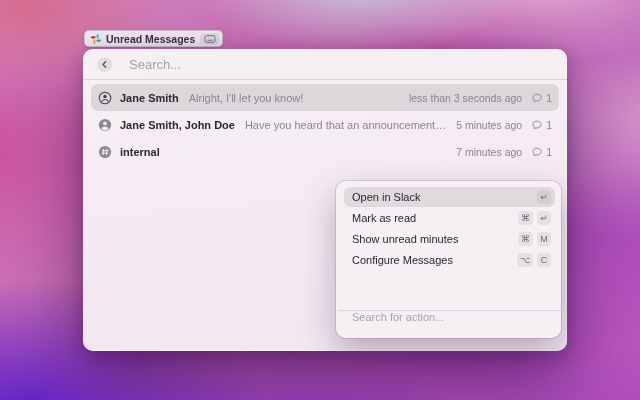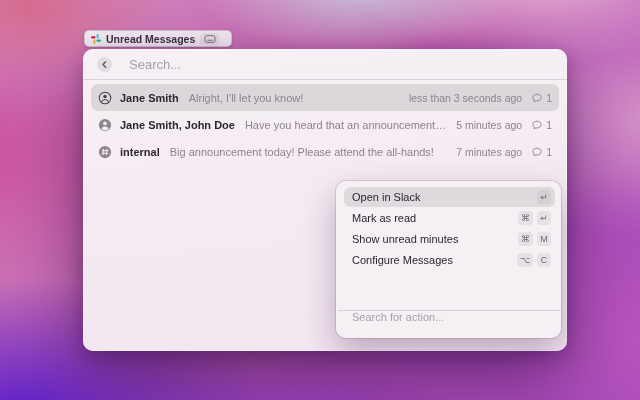--- a/index.html
+++ b/index.html
@@ -23,21 +23,21 @@
       radial-gradient(ellipse 62% 48% at 42% 118%, #7d2fd0 0%, rgba(125,47,208,0) 60%),
       radial-gradient(ellipse 75% 65% at 104% 85%, #bb57bd 0%, rgba(187,87,189,0) 66%),
       radial-gradient(ellipse 55% 50% at 103% 30%, #d795c9 0%, rgba(215,149,201,0) 60%),
       linear-gradient(135deg, #d58fc4 0%, #c45fae 45%, #9a3ec0 100%);
   }
 
   
   .cmd-tag {
     position: absolute; left: 84px; top: 30px; height: 17px;
     display: flex; align-items: center; gap: 5px;
-    padding: 0 12px 0 6px;
+    padding: 0 3px 0 6px;
     background: rgba(246,241,245,0.95);
     border: 1px solid rgba(170,150,170,0.45);
     border-radius: 5px;
     box-shadow: 0 1px 3px rgba(60,20,70,0.25);
     cursor: default;
   }
   .cmd-tag .tag-label { font-size: 10.5px; font-weight: 700; color: #39333e; white-space: nowrap; }
   .tag-hotkey {
     display: flex; align-items: center; justify-content: center;
     width: 19px; height: 12px;
@@ -210,21 +210,20 @@
             <circle cx="8" cy="8" r="7" fill="#8d8591"></circle>
             <g stroke="#f4eef3" stroke-width="1.15" stroke-linecap="round">
               <line x1="6.4" y1="4.9" x2="5.7" y2="11.1"></line>
               <line x1="10.3" y1="4.9" x2="9.6" y2="11.1"></line>
               <line x1="4.7" y1="6.7" x2="11.4" y2="6.7"></line>
               <line x1="4.5" y1="9.3" x2="11.2" y2="9.3"></line>
             </g>
           </svg>
         </span>
         <span class="row-name">internal</span>
-        <span class="row-msg">Big announcement today! Please attend the all-hands!</span>
         <span class="row-right">
           <span class="row-time">7 minutes ago</span>
           <span class="row-bubble">
             <svg viewBox="0 0 16 16" width="12" height="12">
               <path d="M8 2.9 C 4.9 2.9 2.5 4.9 2.5 7.4 C 2.5 8.8 3.2 10 4.4 10.8 L 4.1 13.1 L 6.4 11.8 C 6.9 11.9 7.4 12 8 12 C 11.1 12 13.5 10 13.5 7.4 C 13.5 4.9 11.1 2.9 8 2.9 Z" fill="none" stroke="#8b8391" stroke-width="1.25"></path>
             </svg>
           </span>
           <span class="row-count">1</span>
         </span>
       </div>

